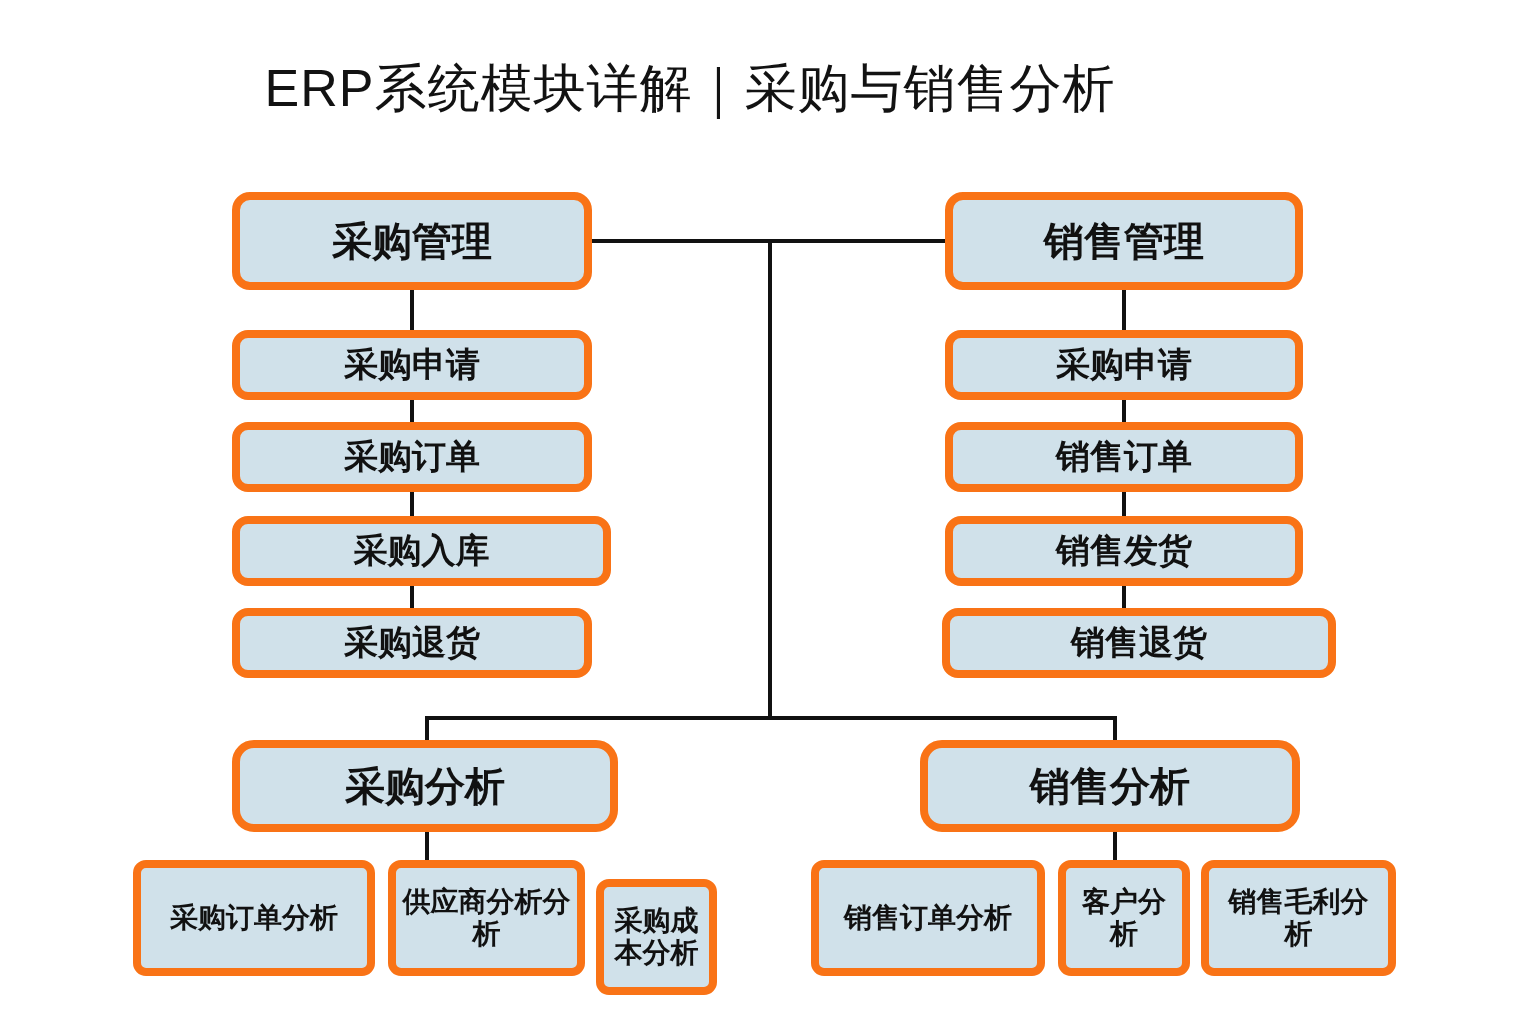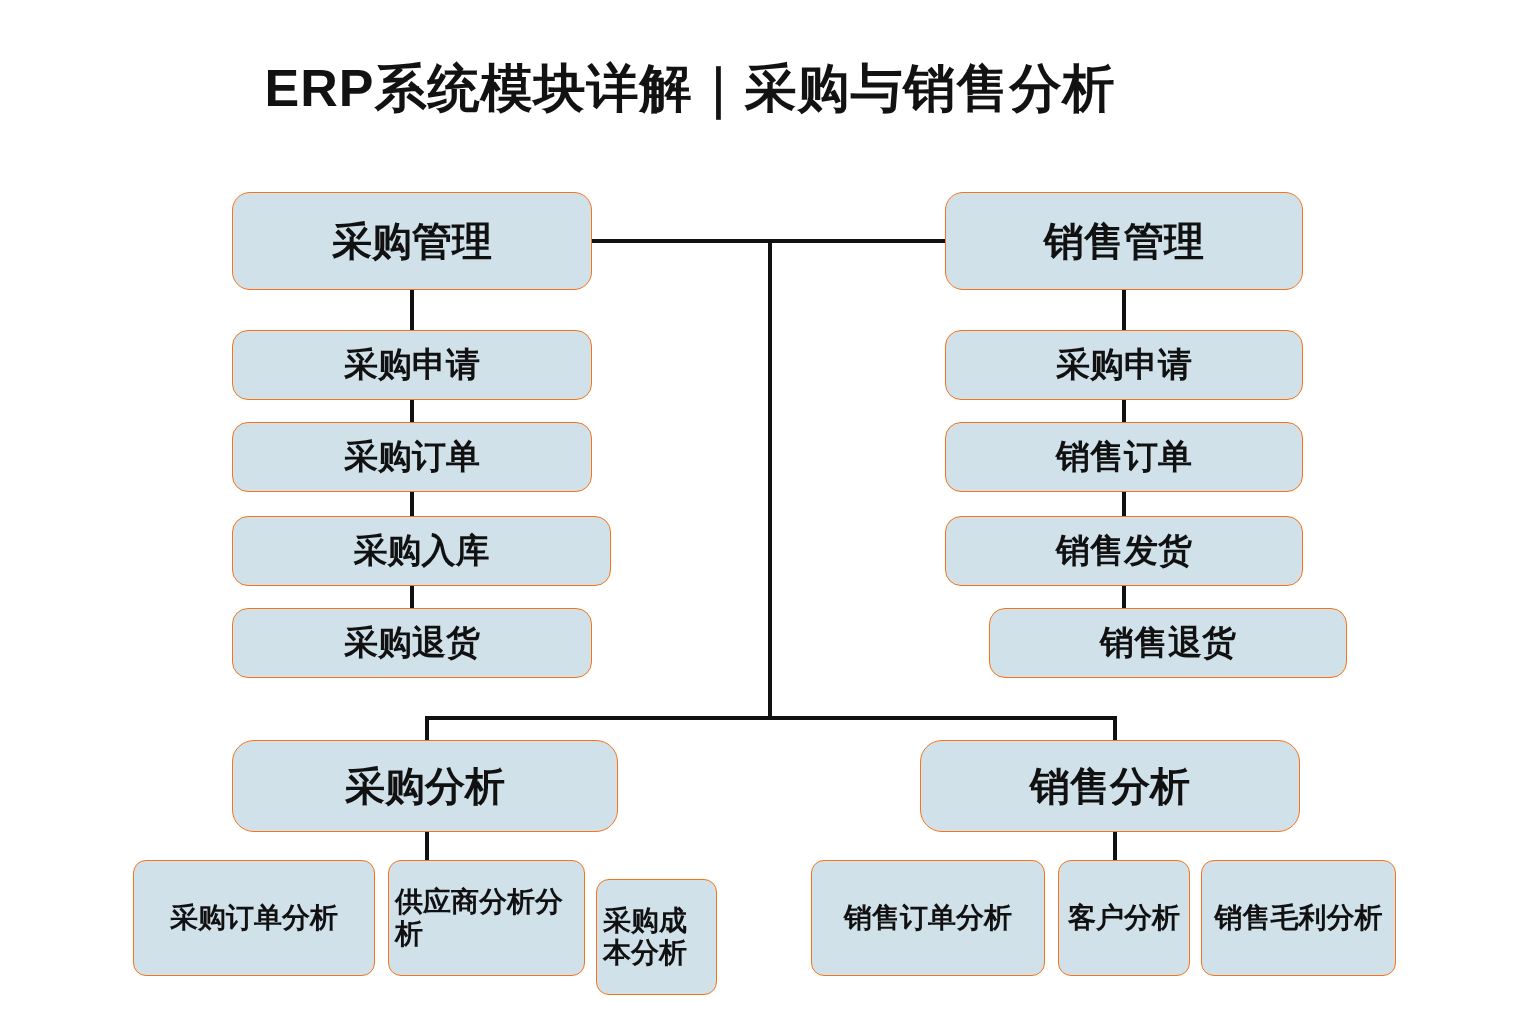--- a/index.html
+++ b/index.html
@@ -21,36 +21,36 @@
     width: 1536px;
     height: 1024px;
   }
   #title {
     position: absolute;
     left: 0;
     top: 62px;
     width: 1380px;
     text-align: center;
     font-size: 52px;
-    font-weight: bold;
+    font-weight: normal;
     color: #121212;
     letter-spacing: 1px;
     line-height: 1;
     white-space: nowrap;
   }
   .node {
     position: absolute;
     box-sizing: border-box;
     background: #d0e1ea;
-    border: 1px solid #f97316;
+    border: 8px solid #f97316;
     border-radius: 14px;
     display: flex;
     align-items: center;
     justify-content: center;
-    text-align: left;
+    text-align: center;
     color: #111111;
     font-weight: bold;
     line-height: 1.15;
     padding: 2px 6px;
     overflow: hidden;
   }
   .node.head    { font-size: 40px; border-radius: 18px; }
   .node.step    { font-size: 34px; border-radius: 16px; }
   .node.analysis{ font-size: 40px; border-radius: 22px; }
   .node.leaf    { font-size: 28px; border-radius: 13px; }
@@ -99,21 +99,21 @@
   <div class="connector v" style="left:1122px; top:398px; height:26px;"></div>
   <div class="connector v" style="left:1122px; top:490px; height:28px;"></div>
   <div class="connector v" style="left:1122px; top:584px; height:26px;"></div>
   <div class="connector v" style="left:1113px; top:830px; height:32px;"></div>
 
   <div class="node head" style="left:945px; top:192px; width:358px; height:98px;">销售管理</div>
 
   <div class="node step" style="left:945px; top:330px; width:358px; height:70px;">采购申请</div>
   <div class="node step" style="left:945px; top:422px; width:358px; height:70px;">销售订单</div>
   <div class="node step" style="left:945px; top:516px; width:358px; height:70px;">销售发货</div>
-  <div class="node step" style="left:989px; top:608px; width:358px; height:70px;">销售退货</div>
+  <div class="node step" style="left:942px; top:608px; width:394px; height:70px;">销售退货</div>
 
   <div class="node analysis" style="left:920px; top:740px; width:380px; height:92px;">销售分析</div>
 
   <div class="node leaf" style="left:811px; top:860px; width:234px; height:116px;">销售订单分析</div>
   <div class="node leaf" style="left:1058px; top:860px; width:132px; height:116px;">客户分析</div>
   <div class="node leaf" style="left:1201px; top:860px; width:195px; height:116px;">销售毛利分析</div>
 
 </div>
 
 </body></html>

